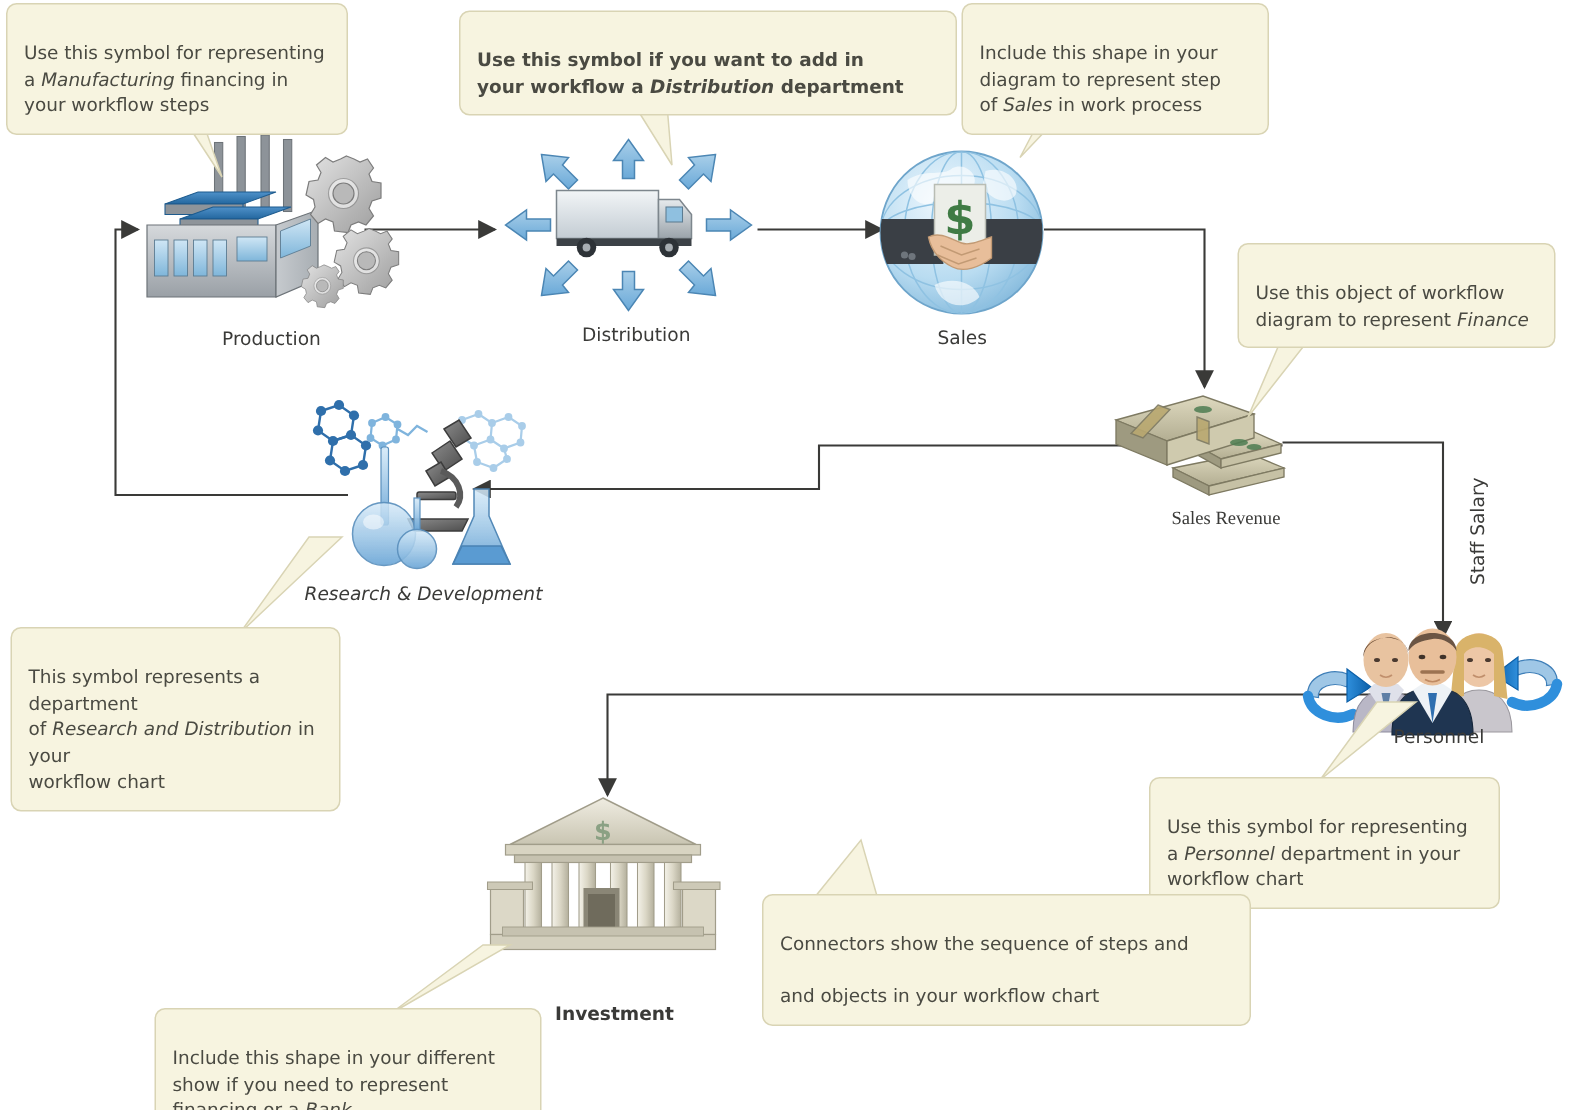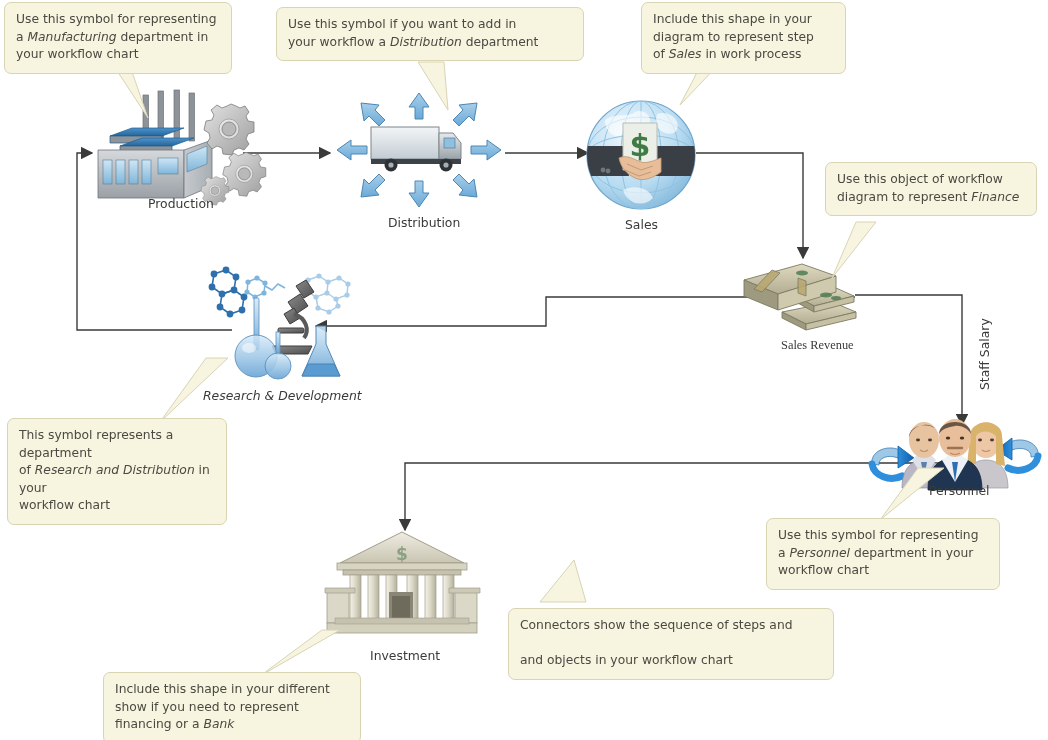--- a/index.html
+++ b/index.html
@@ -15,21 +15,21 @@
 
   
   .callout{
     position:absolute;
     background:#f7f4e0;
     border:1px solid #d9d4b4;
     border-radius:7px;
     color:#4a4a42;
     font-size:12.3px;
     line-height:17.5px;
-    padding:8px 11px 9px 11px;
+    padding:24px 11px 9px 11px;
     box-sizing:border-box;
     z-index:30;
   }
   .callout i{font-style:italic;}
   .tail{position:absolute;z-index:29;}
 
   
   .nodelabel{
     position:absolute;
     font-size:12.4px;
@@ -171,21 +171,21 @@
           <circle cx="-2" cy="1" r="7" fill="#b9b9b9"></circle>
         </g>
         <g transform="translate(128,102) scale(0.56)">
           <path d="M0,-24 L5,-22 L9,-20 L14,-22 L18,-16 L15,-12 L17,-7 L23,-6 L23,4 L17,6 L15,11 L18,16 L13,22 L8,20 L3,22 L1,27 L-8,26 L-9,20 L-14,18 L-19,21 L-24,15 L-21,10 L-22,5 L-27,2 L-25,-7 L-19,-8 L-17,-13 L-20,-18 L-14,-23 L-9,-20 L-4,-22 z"></path>
           <circle cx="-2" cy="1" r="10" fill="#fff" opacity="0.55"></circle>
           <circle cx="-2" cy="1" r="7" fill="#b9b9b9"></circle>
         </g>
       </g>
     </svg>
   </div>
-  <div class="nodelabel" style="left:148px;top:196px;">Production</div>
+  <div class="nodelabel" style="left:148px;top:218px;">Production</div>
 
   <div class="node" style="left:333px;top:85px;width:172px;height:130px;">
     <svg width="172" height="130" viewBox="0 0 172 130">
       <defs>
         <linearGradient id="gArr" x1="0" y1="0" x2="0" y2="1">
           <stop offset="0" stop-color="#a9cfe9"></stop>
             <stop offset="1" stop-color="#6aa9d8"></stop>
         </linearGradient>
         <linearGradient id="gBody" x1="0" y1="0" x2="0" y2="1">
           <stop offset="0" stop-color="#f2f5f7"></stop>
@@ -505,31 +505,31 @@
 
       <rect x="2" y="62" width="22" height="31" fill="#dcd8c7" stroke="#a19d8a" stroke-width="0.8"></rect>
       <rect x="130" y="62" width="22" height="31" fill="#dcd8c7" stroke="#a19d8a" stroke-width="0.8"></rect>
       <path d="M0,58 L30,58 L30,63 L0,63 z" fill="#cdc9b7" stroke="#a19d8a" stroke-width="0.7"></path>
       <path d="M124,58 L155,58 L155,63 L124,63 z" fill="#cdc9b7" stroke="#a19d8a" stroke-width="0.7"></path>
 
       <rect x="2" y="93" width="150" height="10" fill="#d4d0be" stroke="#a19d8a" stroke-width="0.8"></rect>
       <rect x="10" y="88" width="134" height="6" fill="#c6c2b0" stroke="#a19d8a" stroke-width="0.6"></rect>
     </svg>
   </div>
-  <div class="nodelabel" style="left:370px;top:648px;">Investment</div>
+  <div class="nodelabel" style="left:370px;top:668px;font-weight:bold;">Investment</div>
 
   <div class="vlabel" style="left:977px;top:390px;">Staff Salary</div>
 
   <div class="callout" style="left:4px;top:2px;width:228px;">
     <span>Use this symbol for representing</span><br>
-    <span>a </span><i>Manufacturing</i><span> department in</span><br>
-    <span>your workflow chart</span>
-  </div>
-
-  <div class="callout" style="left:276px;top:7px;width:308px;">
+    <span>a </span><i>Manufacturing</i><span> financing in</span><br>
+    <span>your workflow steps</span>
+  </div>
+
+  <div class="callout" style="left:306px;top:7px;width:332px;font-weight:bold;">
     <span>Use this symbol if you want to add in</span><br>
     <span>your workflow a </span><i>Distribution</i><span> department</span>
   </div>
 
   <div class="callout" style="left:825px;top:162px;width:212px;">
     <span>Use this object of workflow</span><br>
     <span>diagram to represent </span><i>Finance</i>
   </div>
 
   <div class="callout" style="left:641px;top:2px;width:205px;">
@@ -543,21 +543,21 @@
     <span>of </span><i>Research and Distribution</i><span> in your</span><br>
     <span>workflow chart</span>
   </div>
 
   <div class="callout" style="left:766px;top:518px;width:234px;">
     <span>Use this symbol for representing</span><br>
     <span>a </span><i>Personnel</i><span> department in your</span><br>
     <span>workflow chart</span>
   </div>
 
-  <div class="callout" style="left:508px;top:596px;width:326px;margin-top:12px;">
+  <div class="callout" style="left:508px;top:596px;width:326px;">
     <span>Connectors show the sequence of steps and</span><br>
     <br>
     <span>and objects in your workflow chart</span>
   </div>
 
   <div class="callout" style="left:103px;top:672px;width:258px;">
     <span>Include this shape in your different</span><br>
     <span>show if you need to represent</span><br>
     <span>financing or a </span><i>Bank</i>
   </div>

